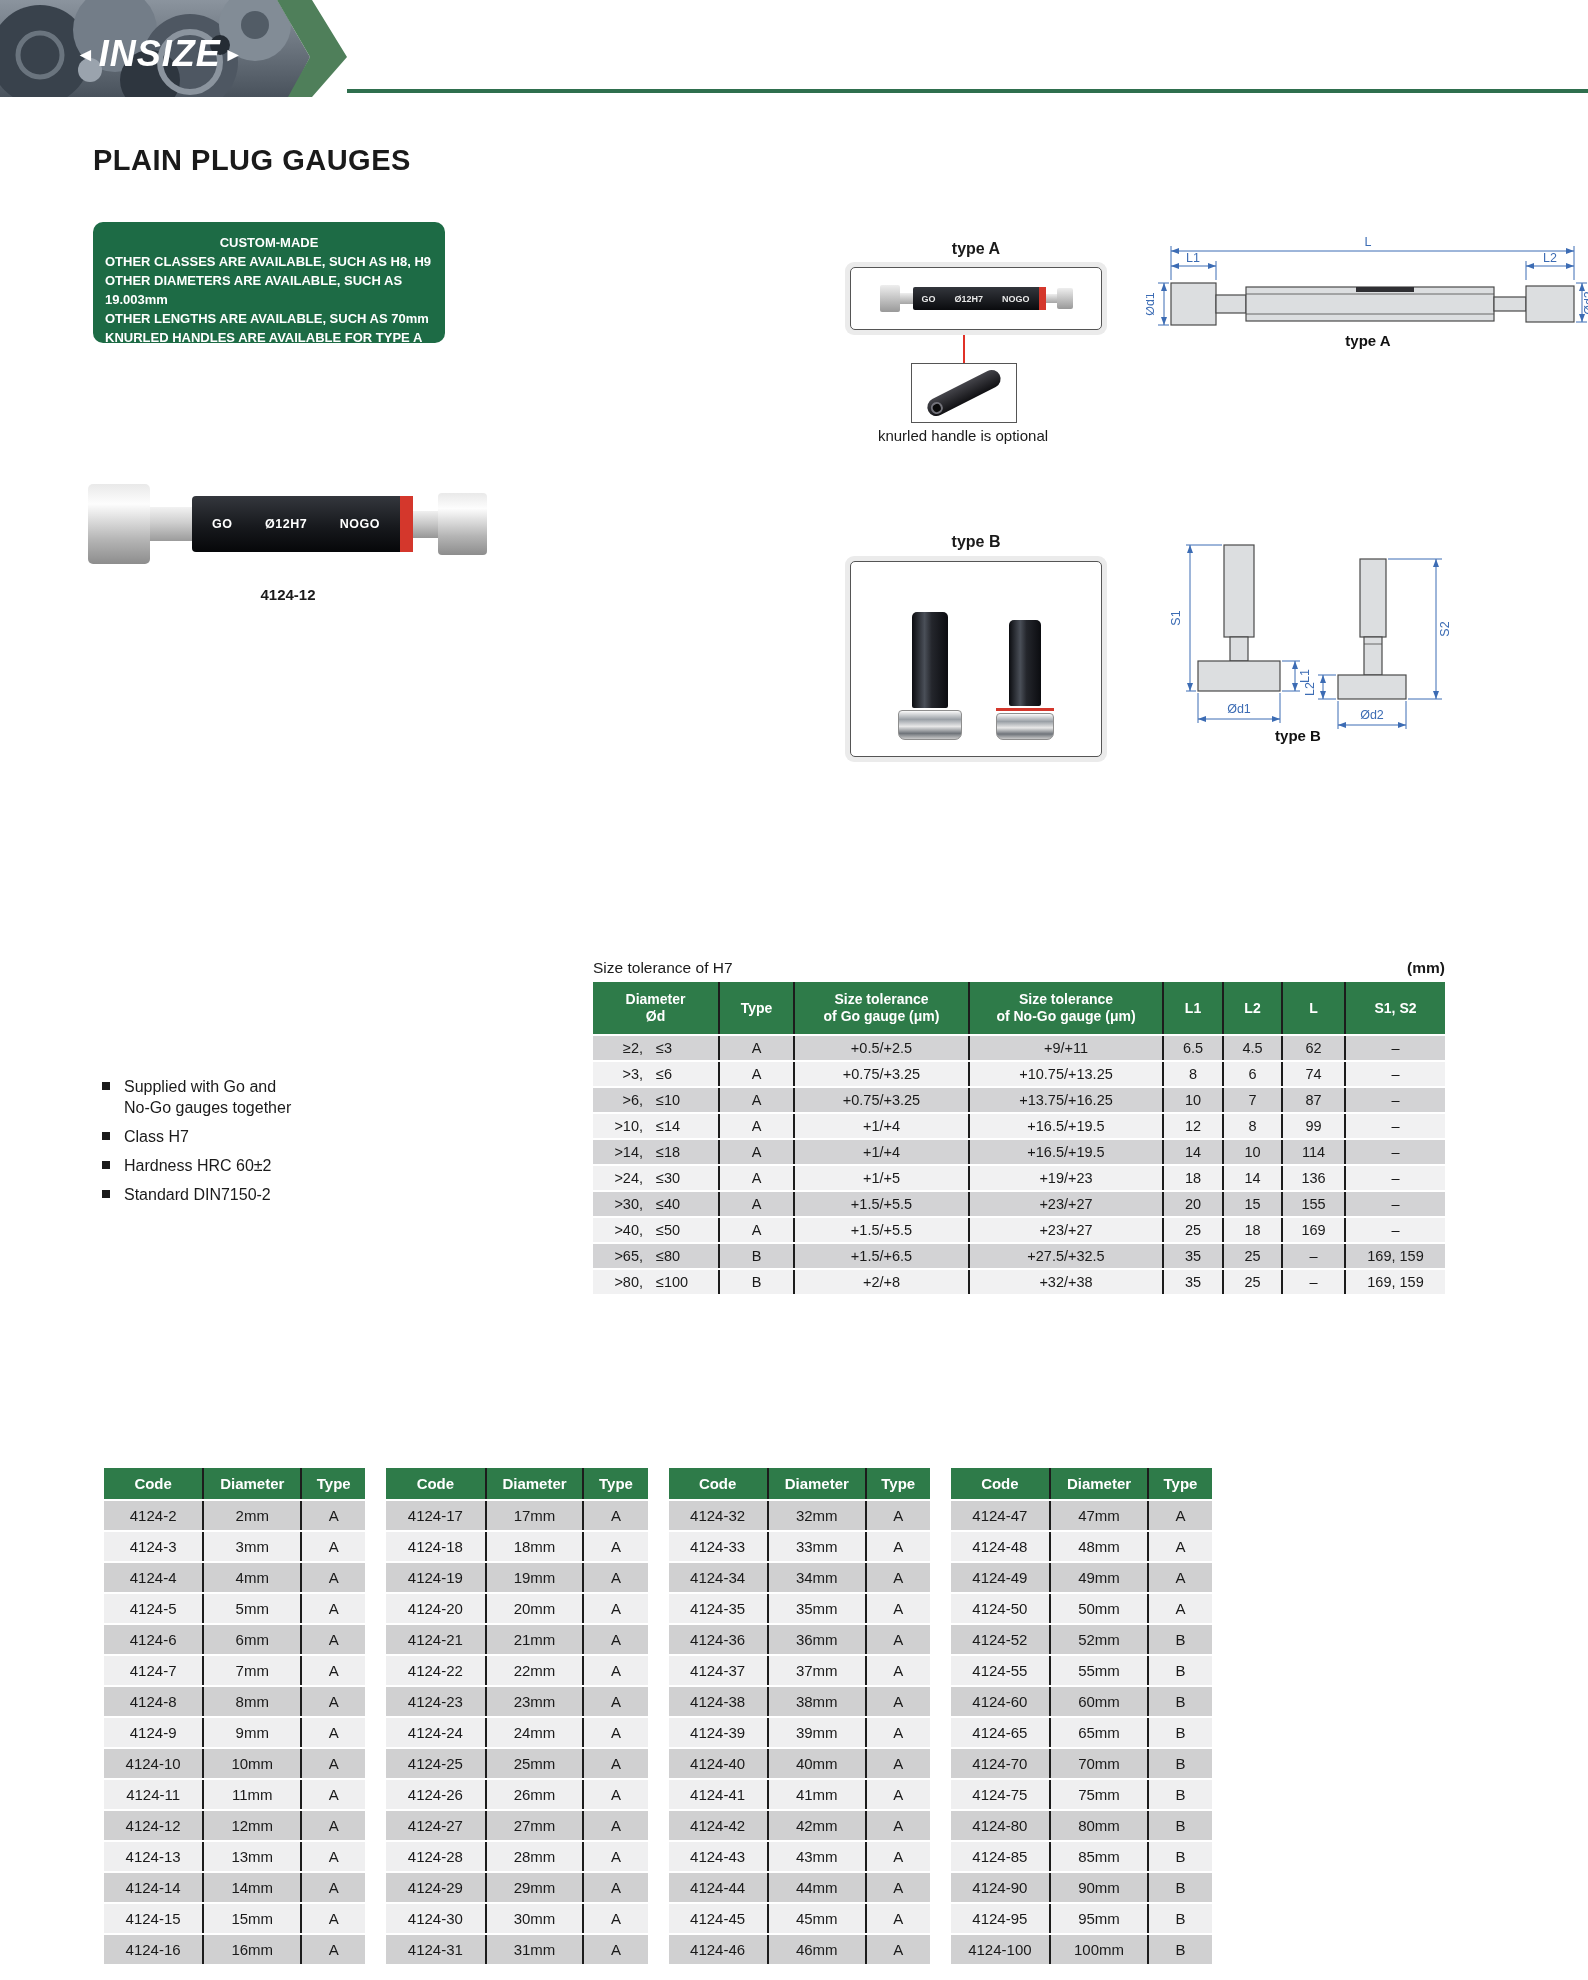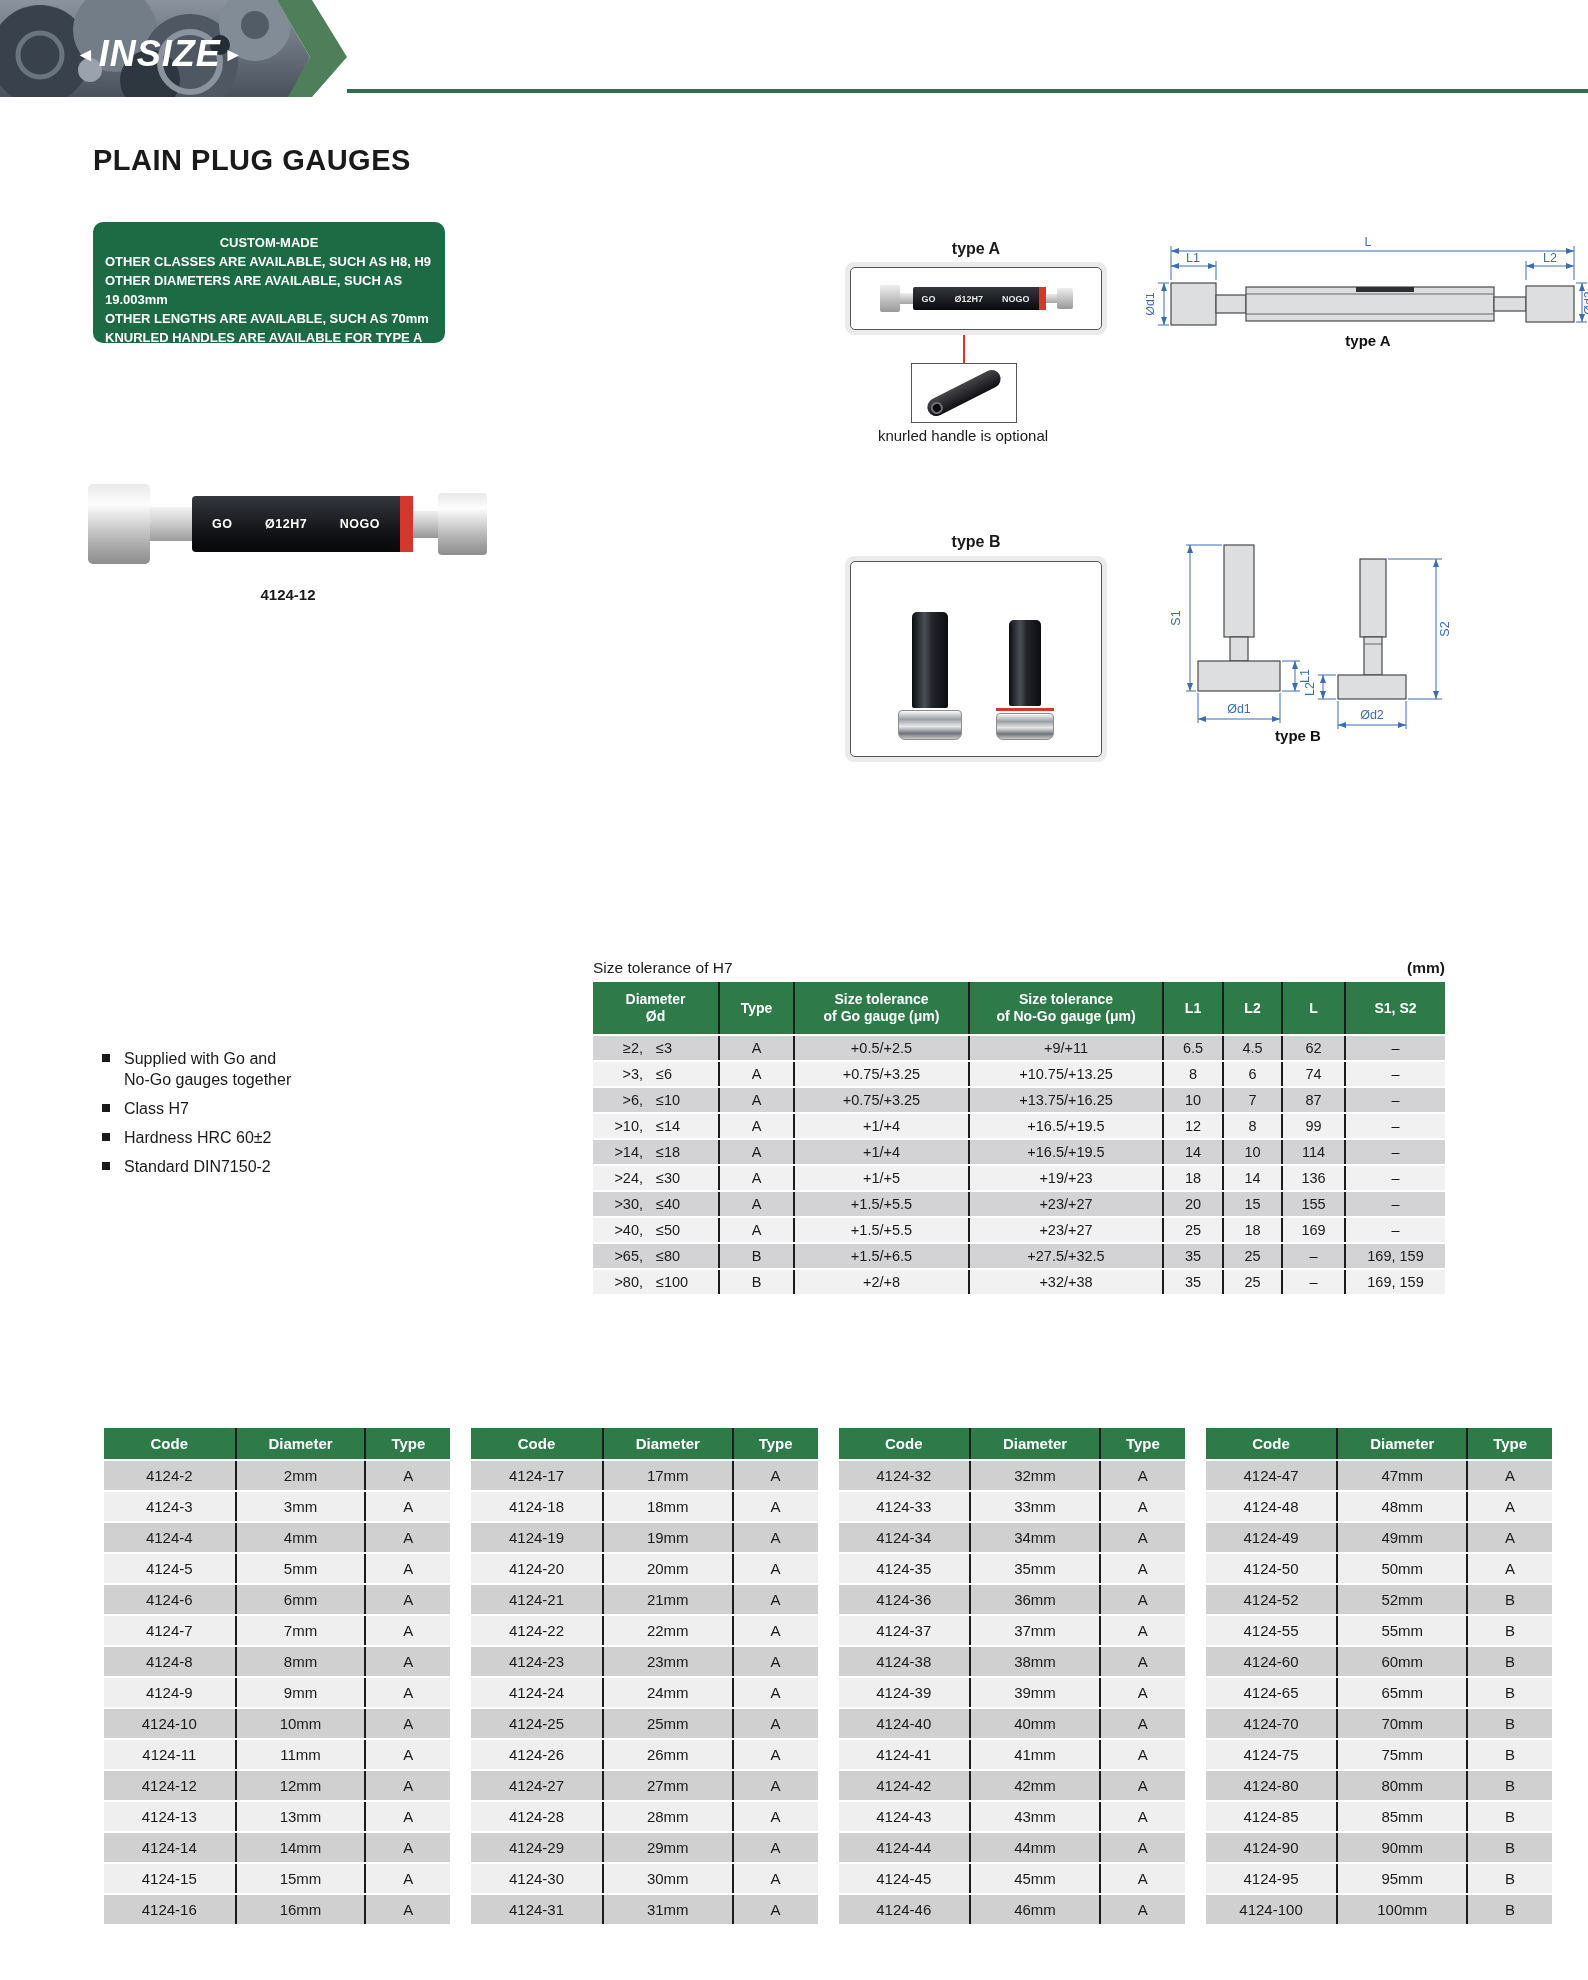--- a/index.html
+++ b/index.html
@@ -82,21 +82,21 @@
   
   .typeA-draw{left:1146px;top:233px}
   .typeB-draw{left:1146px;top:533px}
   .dim{stroke:#3c6cb4;stroke-width:1;fill:none}
   .dimtext{fill:#3c6cb4;font-size:12.5px}
   .part{fill:#dcdee0;stroke:#4a4a4a;stroke-width:1.2}
   .partline{stroke:#4a4a4a;stroke-width:.8;fill:none}
   .dlabel{fill:#111;font-weight:bold;font-size:15px}
 
   
-  .features{left:102px;top:1048px;width:260px}
+  .features{left:102px;top:1076px;width:260px}
   .feature{display:flex;gap:14px;margin-bottom:8px;font-size:16px;line-height:21px}
   .bullet{width:8px;height:8px;background:#1a1a1a;margin-top:6px;flex:none}
   .ftext{width:178px}
 
   
   .tol-title{left:593px;top:959px;font-weight:normal;font-size:15.5px}
   .tol-unit{left:1380px;top:959px;width:65px;text-align:right;font-weight:bold;font-size:15.5px}
   table{border-collapse:collapse;table-layout:fixed}
   .tol-table{left:593px;top:982px;width:852px}
   .tol-table th{background:#2e7b49;color:#fff;font-size:14px;font-weight:bold;white-space:pre-line;
@@ -105,21 +105,21 @@
   .tol-table td{font-size:14.5px;text-align:center;height:24px;padding:0 3px;
                 border-right:2px solid #1c1c1c;border-bottom:2px solid #fff}
   .tol-table td:last-child{border-right:none}
   .tol-table tbody tr:nth-child(odd) td{background:#d3d3d5}
   .tol-table tbody tr:nth-child(even) td{background:#f1f1f2}
   .dcell{display:flex;justify-content:center}
   .dcell .min{width:46px;text-align:right}
   .dcell .max{width:58px;text-align:left;padding-left:13px}
 
   
-  .codes{left:104px;top:1428px;width:1448px;display:flex;gap:21px}
+  .codes{left:104px;top:1468px;width:1108px;display:flex;gap:21px}
   .code-table{flex:1}
   .code-table th{background:#2e7b49;color:#fff;font-weight:bold;font-size:15px;height:29px;
                  border-right:2px solid #1c1c1c;border-bottom:2px solid #fff}
   .code-table th:last-child{border-right:none}
   .code-table td{font-size:15px;text-align:center;height:27px;
                  border-right:2px solid #1c1c1c;border-bottom:2px solid #fff}
   .code-table td:last-child{border-right:none}
   .code-table td.code{font-weight:normal}
   .code-table tbody tr:nth-child(odd) td{background:#d0d0d1}
   .code-table tbody tr:nth-child(even) td{background:#efeff0}

